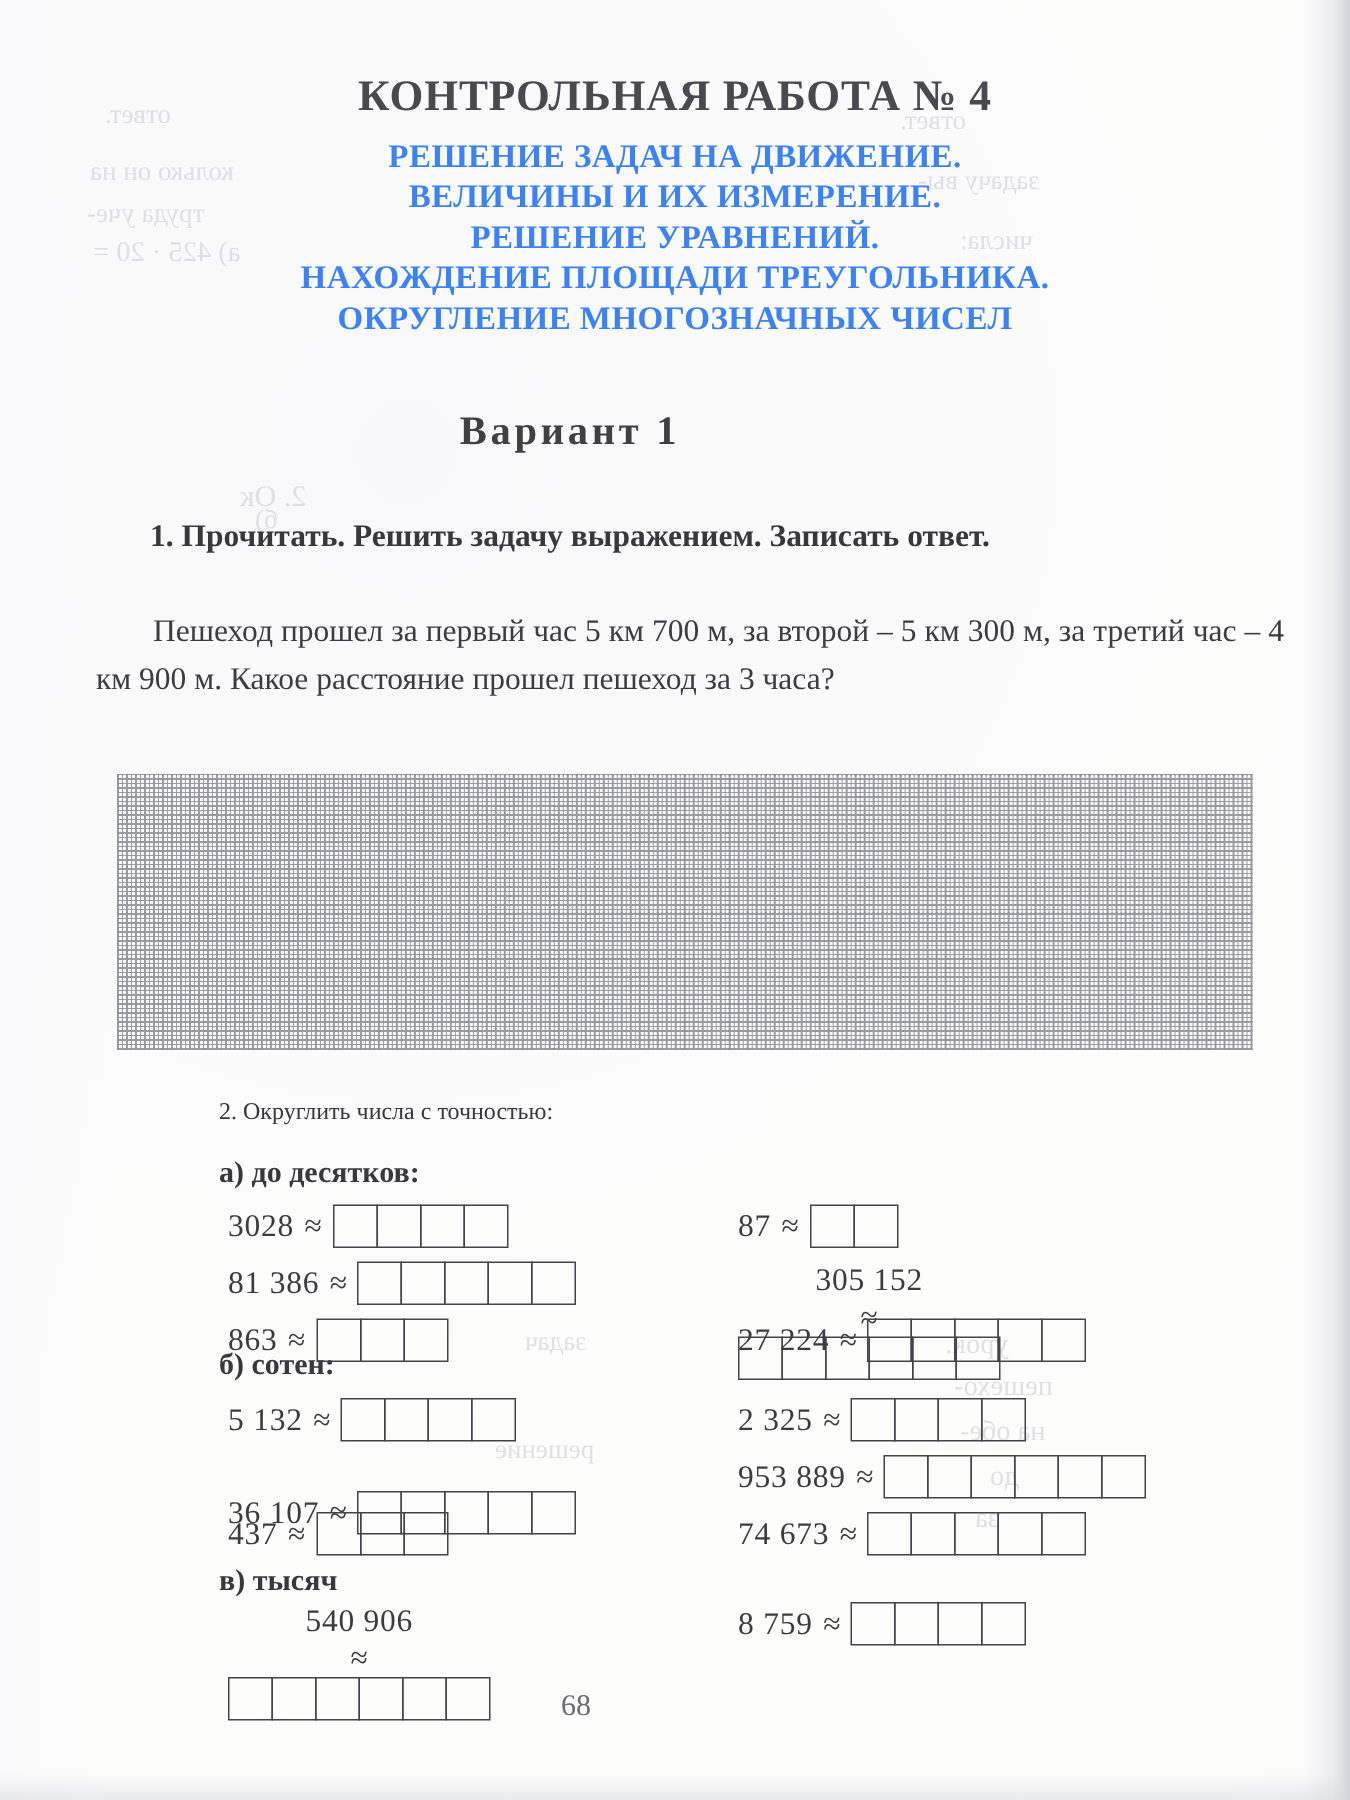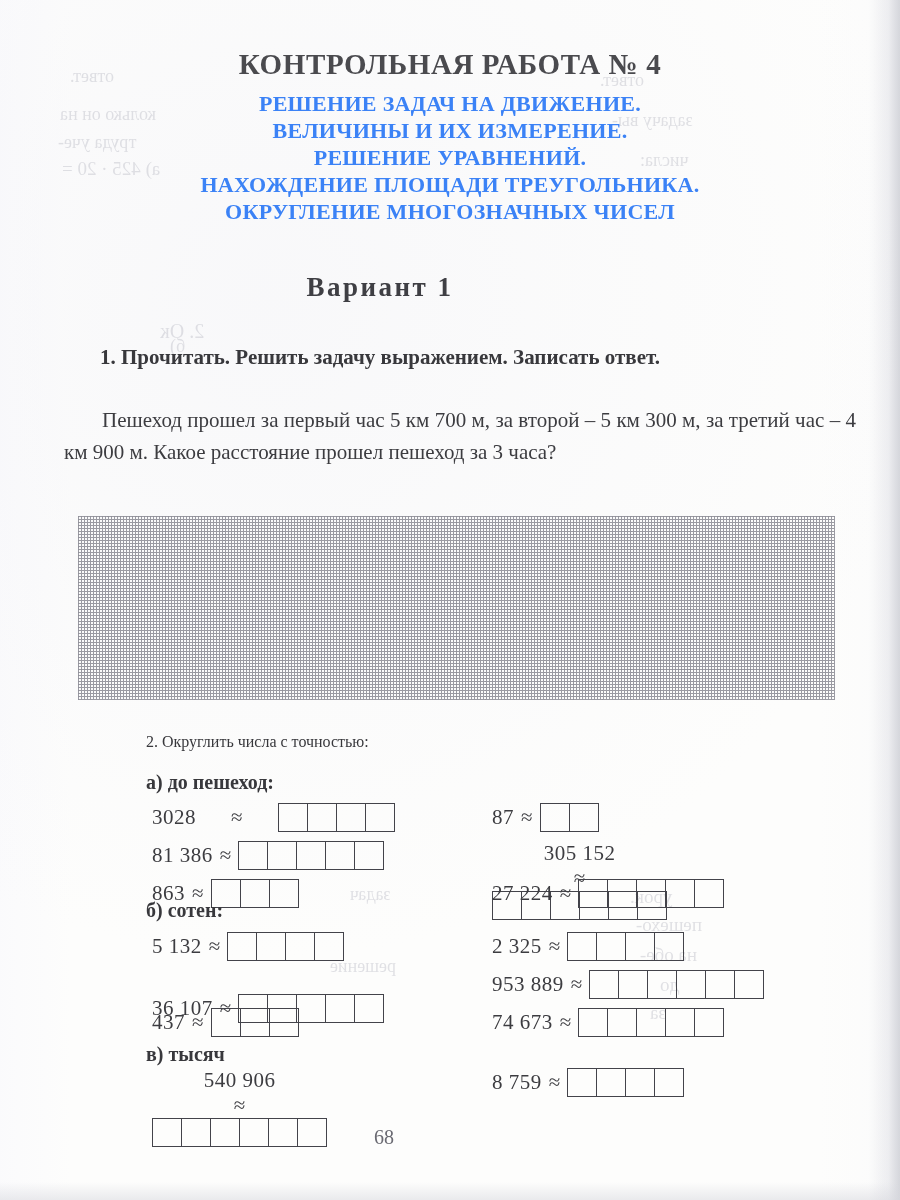--- a/index.html
+++ b/index.html
@@ -236,22 +236,22 @@
   <div class="task1-body">Пешеход прошел за первый час 5 км 700 м, за второй – 5 км 300 м, за третий час – 4 км 900 м. Какое расстояние прошел пешеход за 3 часа?</div>
 
   <div class="graph-grid">
     <div class="grid-lines-h"></div>
     <div class="grid-lines-v"></div>
   </div>
 
   <div class="task2-head">2. Округлить числа с точностью:</div>
 
   <div id="task2-body">
-      <div class="sub-label" style="left: 146px; top: 771px;">а) до пешеход:</div>
-      <div class="round-row" style="left: 152px; top: 803px; gap: 28px;">
+      <div class="sub-label" style="left: 146px; top: 771px;">а) до десятков:</div>
+      <div class="round-row" style="left: 152px; top: 803px;">
         <span class="round-num">3028</span>
         <span class="approx">≈</span>
         <span class="boxes">
           <span class="ans-box"></span>
           <span class="ans-box"></span>
           <span class="ans-box"></span>
           <span class="ans-box"></span>
         </span>
       </div>
       <div class="round-row" style="left: 152px; top: 841px;">

